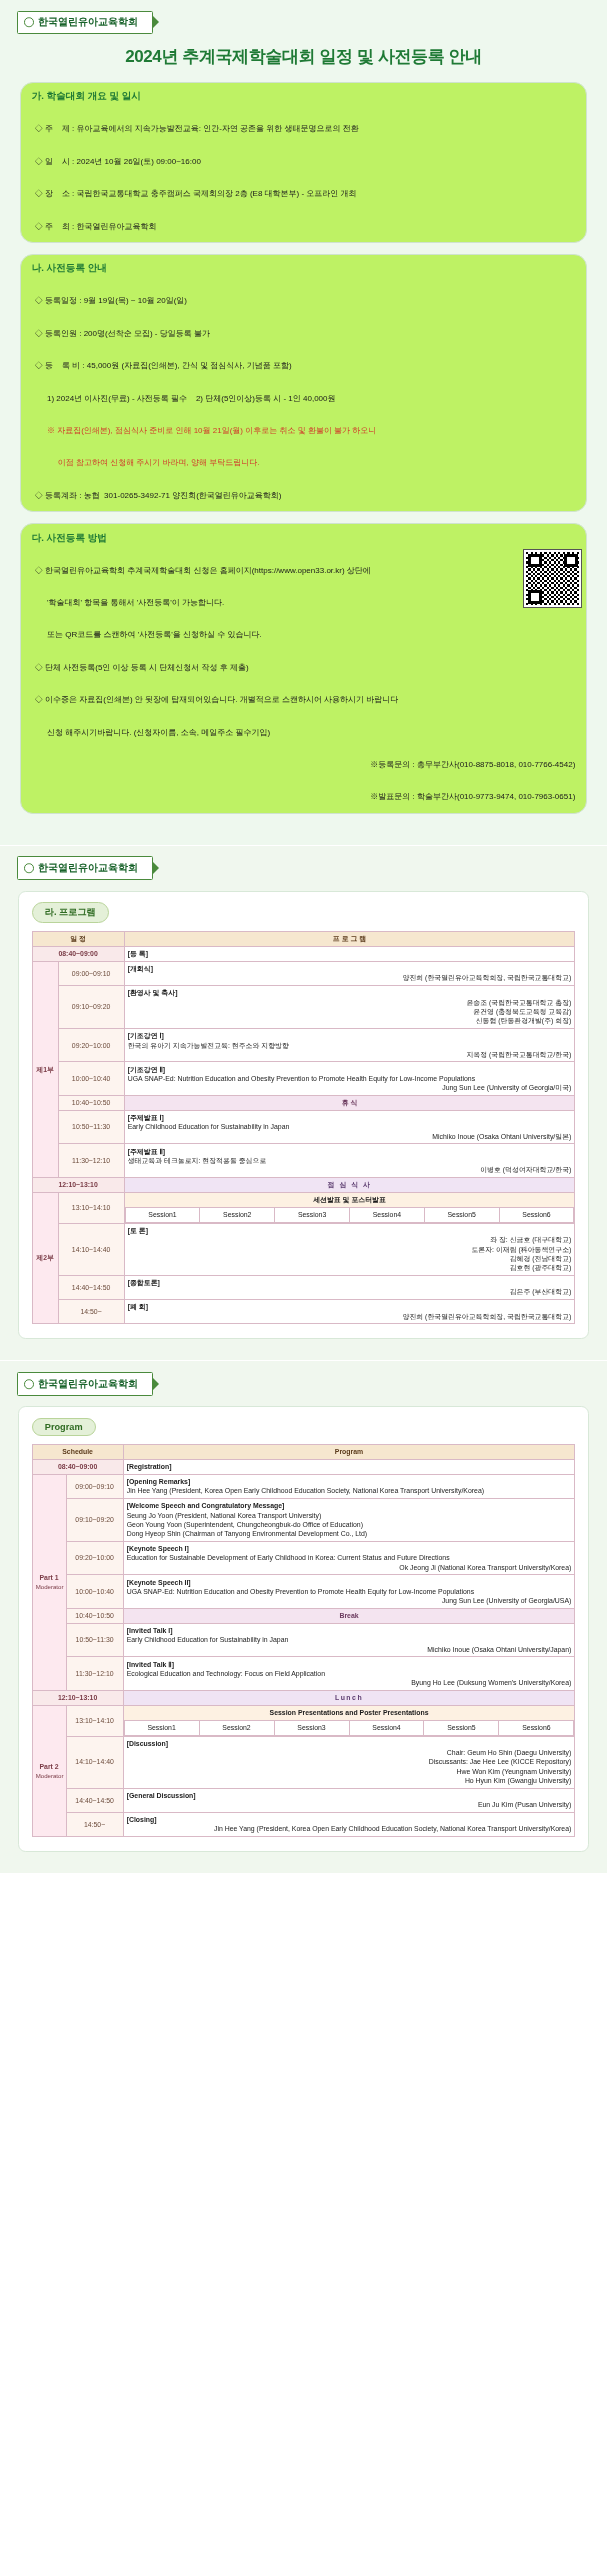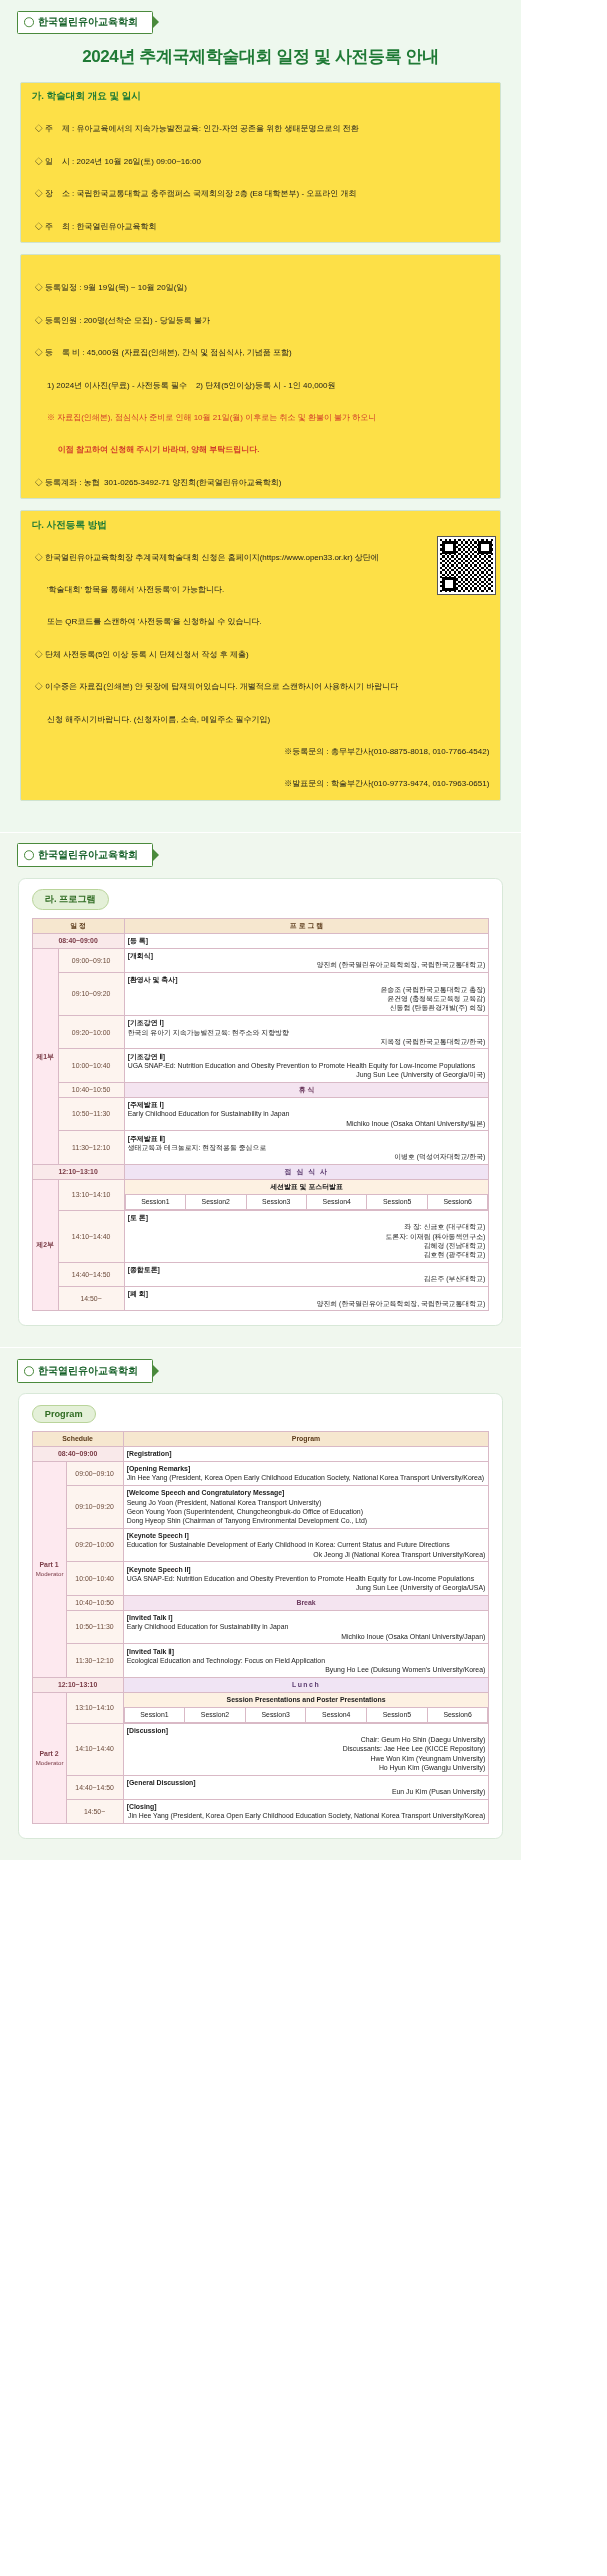--- a/index.html
+++ b/index.html
@@ -4,21 +4,21 @@
 <style>
   * { box-sizing: border-box; }
   body {
     margin: 0;
     width: 607px;
     background: #ffffff;
     font-family: "Liberation Sans", sans-serif;
     font-size: 8.4px;
     color: #1a1a1a;
   }
-  .page { width: 521px; position: relative; }
+  .page { width: 607px; position: relative; }
 
   
   .sec1 {
     background: #eef8ee;
     padding: 10.7px 0 20px 0;
     border-bottom: 1.5px solid #ffffff;
   }
   .ribbon {
     display: inline-block;
     position: relative;
@@ -52,41 +52,41 @@
   }
   .main-title {
     text-align: center;
     color: #1f7a35;
     font-size: 17px;
     font-weight: bold;
     margin: 10.7px 0 13.8px 0;
     letter-spacing: -0.4px;
   }
   .card {
-    background: #fde047;
+    background: #bef264;
     border: 0.8px solid #cfe3cf;
-    border-radius: 2px;
+    border-radius: 13px;
     margin: 0 20px 10.7px 20px;
     padding: 7.6px 10.7px 9.2px 10.7px;
   }
   .card-head {
     color: #1f7a35;
     font-weight: bold;
     font-size: 9.6px;
     margin-bottom: 5.4px;
   }
   .line {
     line-height: 1.55;
     font-size: 8px;
     margin-left: 3.1px;
     white-space: pre-wrap;
     margin-top: 20px;
   }
   .ind1 { margin-left: 15.3px; }
-  .ind2 { margin-left: 26px; font-weight: bold; }
+  .ind2 { margin-left: 26px; }
   .rt { text-align: right; }
   .red { color: #d03a2a; }
   .qr-wrap { position: relative; }
   .qr {
     position: absolute; right: 4.6px; top: 26px;
     width: 57px; height: 57px;
     background:
       repeating-linear-gradient(90deg,#000 0 2.3px,#fff 2.3px 4.6px),
       repeating-linear-gradient(0deg,#000 0 2.3px,#fff 2.3px 4.6px);
     background-blend-mode: difference;
@@ -159,32 +159,33 @@
 
     <div class="card">
       <div class="card-head">가. 학술대회 개요 및 일시</div>
       <div class="line">◇ 주    제 : 유아교육에서의 지속가능발전교육: 인간-자연 공존을 위한 생태문명으로의 전환</div>
       <div class="line">◇ 일    시 : 2024년 10월 26일(토) 09:00~16:00</div>
       <div class="line">◇ 장    소 : 국립한국교통대학교 충주캠퍼스 국제회의장 2층 (E8 대학본부) - 오프라인 개최</div>
       <div class="line">◇ 주    최 : 한국열린유아교육학회</div>
     </div>
 
     <div class="card">
+      <div class="card-head">나. 사전등록 안내</div>
       <div class="line">◇ 등록일정 : 9월 19일(목) ~ 10월 20일(일)</div>
       <div class="line">◇ 등록인원 : 200명(선착순 모집) - 당일등록 불가</div>
       <div class="line">◇ 등    록 비 : 45,000원 (자료집(인쇄본), 간식 및 점심식사, 기념품 포함)</div>
       <div class="line ind1">1) 2024년 이사진(무료) - 사전등록 필수    2) 단체(5인이상)등록 시 - 1인 40,000원</div>
       <div class="line ind1 red">※ 자료집(인쇄본), 점심식사 준비로 인해 10월 21일(월) 이후로는 취소 및 환불이 불가 하오니</div>
       <div class="line ind2 red">이점 참고하여 신청해 주시기 바라며, 양해 부탁드립니다.</div>
       <div class="line">◇ 등록계좌 : 농협  301-0265-3492-71 양진희(한국열린유아교육학회)</div>
     </div>
 
     <div class="card qr-wrap">
       <div class="card-head">다. 사전등록 방법</div>
-      <div class="line">◇ 한국열린유아교육학회장 추계국제학술대회 신청은 홈페이지(https://www.open33.or.kr) 상단에</div>
+      <div class="line">◇ 한국열린유아교육학회 추계국제학술대회 신청은 홈페이지(https://www.open33.or.kr) 상단에</div>
       <div class="line ind1">'학술대회' 항목을 통해서 '사전등록'이 가능합니다.</div>
       <div class="line ind1">또는 QR코드를 스캔하여 '사전등록'을 신청하실 수 있습니다.</div>
       <div class="line">◇ 단체 사전등록(5인 이상 등록 시 단체신청서 작성 후 제출)</div>
       <div class="line">◇ 이수증은 자료집(인쇄본) 안 뒷장에 탑재되어있습니다. 개별적으로 스캔하시어 사용하시기 바랍니다</div>
       <div class="line ind1">신청 해주시기바랍니다. (신청자이름, 소속, 메일주소 필수기입)</div>
       <div class="line rt">※등록문의 : 총무부간사(010-8875-8018, 010-7766-4542)</div>
       <div class="line rt">※발표문의 : 학술부간사(010-9773-9474, 010-7963-0651)</div>
       <div class="qr">
         <span class="c1"></span>
           <span class="c2"></span>

